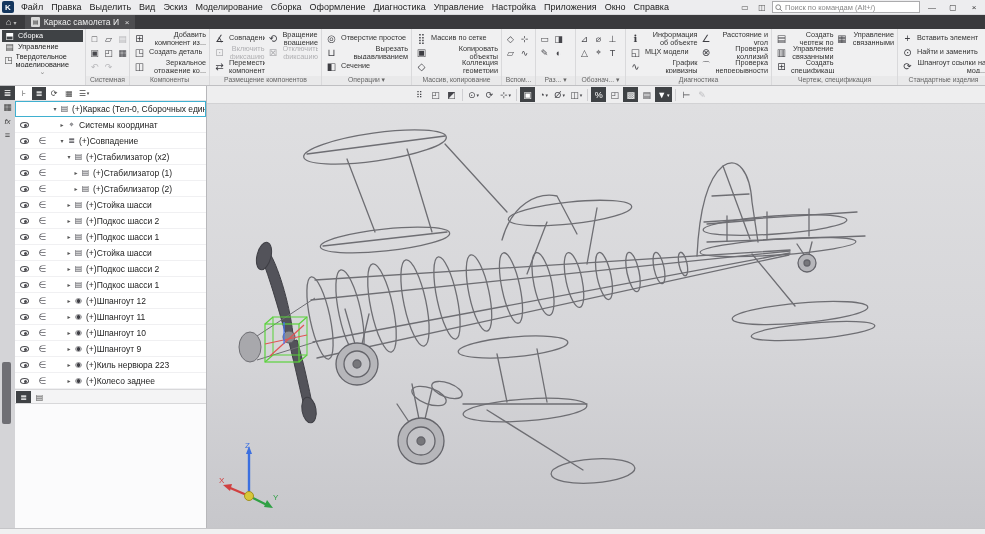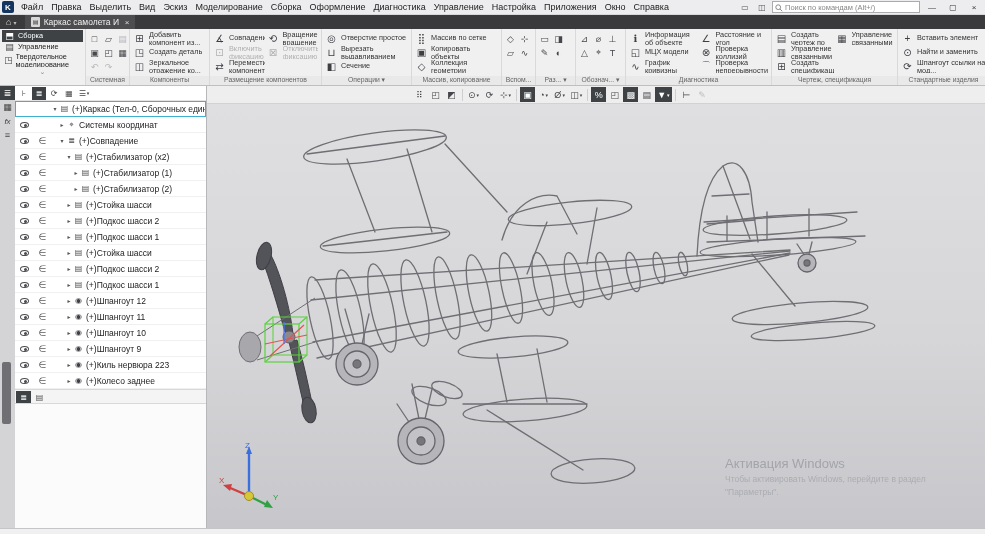--- a/index.html
+++ b/index.html
@@ -37,21 +37,21 @@
   .rgroup{position:relative;border-right:1px solid #d9d9db;padding:2px 2px 9px 2px;flex:none;}
   .rcaption{position:absolute;left:0;right:0;bottom:0;height:9px;font-size:6.8px;color:#666;
             text-align:center;white-space:nowrap;overflow:hidden;background:#e9e9ea;}
   .switcher{width:86px;display:flex;flex-direction:column;padding:1px 2px 9px 2px;}
   .swbtn{height:14px;display:flex;align-items:center;gap:3px;font-size:8px;padding:0 2px;color:#222;}
   .swbtn .ic{font-size:9px;width:11px;text-align:center;color:#444;}
   .swbtn.active{background:#3f4245;color:#fff;}
   .swbtn.active .ic{color:#fff;}
   .rbtn{display:flex;align-items:center;gap:3px;height:14px;padding:0 1px;cursor:default;}
   .rbtn .ic{font-size:10px;width:13px;text-align:center;color:#3d3d42;flex:none;}
-  .rbtn .lb{font-size:7.3px;line-height:1.05;color:#333;white-space:normal;overflow:hidden;max-height:14px;}
+  .rbtn .lb{font-size:7.3px;line-height:1.05;color:#333;white-space:normal;overflow:hidden;max-height:14px;text-align:right;}
   .rbtn.disabled .ic,.rbtn.disabled .lb{color:#b0b0b3;}
   .rwrap{display:flex;flex-direction:column;flex-wrap:wrap;height:44px;}
   .rwrap .rbtn{width:50%;}
   .icon-grid{display:grid;grid-auto-flow:row;gap:1px;padding-top:1px;}
   .gbtn{width:13px;height:13px;font-size:9px;color:#46464b;display:flex;align-items:center;
         justify-content:center;border:1px solid transparent;}
   .gbtn.disabled{color:#b8b8bb;}
 
   
   .dockbar{position:absolute;left:0;top:86px;width:15px;height:442px;background:#d4d4d7;}
@@ -713,21 +713,16 @@
       <line x1="30" y1="58" x2="9" y2="49" stroke="#d04040" stroke-width="2.4"></line>
       <path d="M4,47 L13,46 L11,53 Z" fill="#d04040"></path>
       <line x1="30" y1="58" x2="50" y2="68" stroke="#2fa044" stroke-width="2.4"></line>
       <path d="M54,70 L45,69 L48,62 Z" fill="#2fa044"></path>
       <circle cx="30" cy="58" r="4.5" fill="#d8c63a" stroke="#a09020"></circle>
       <text x="26" y="10" fill="#3b6fe0">Z</text>
       <text x="0" y="45" fill="#d04040">X</text>
       <text x="54" y="62" fill="#2fa044">Y</text>
     </svg>
 
-    <div class="watermark">
-      <div class="wt">Активация Windows</div>
-      <div class="wl">Чтобы активировать Windows, перейдите в раздел</div>
-      <div class="wl">"Параметры".</div>
-    </div>
   </div>
 </div>
 
 <div class="statusbar"></div>
 
 </body></html>

